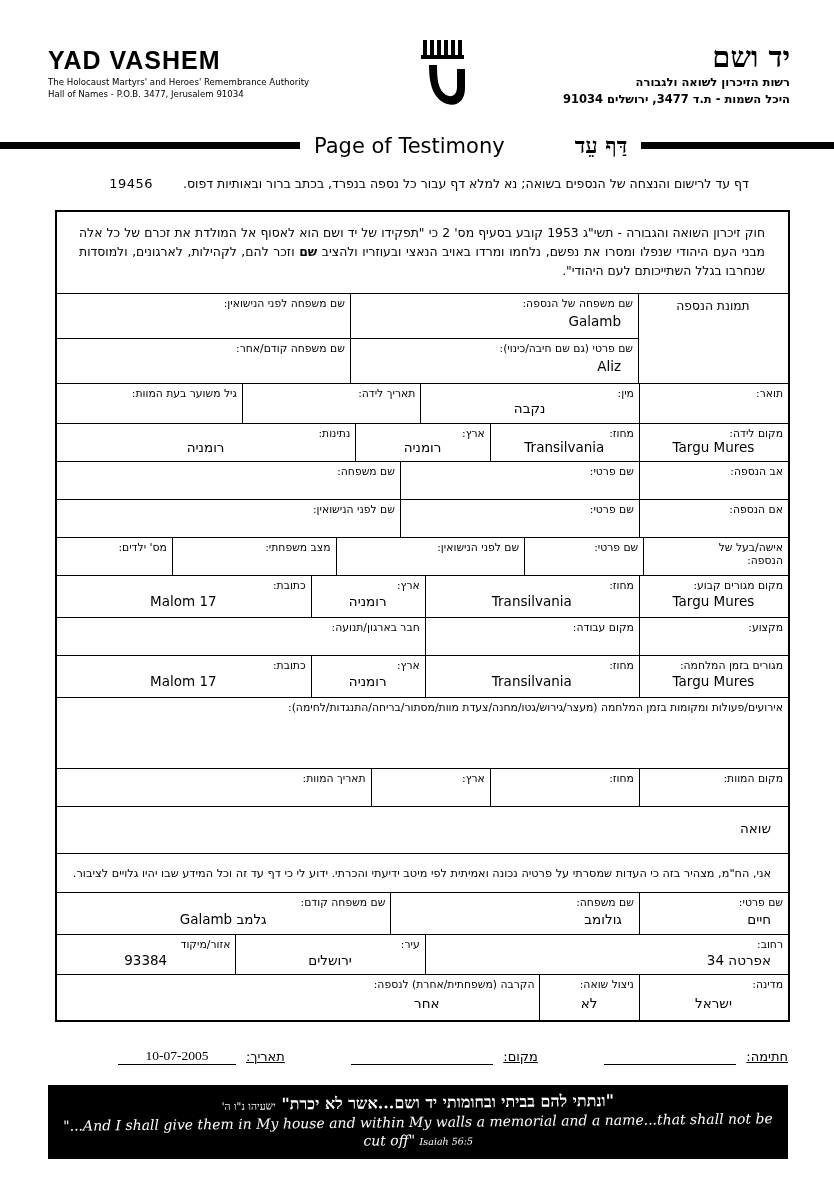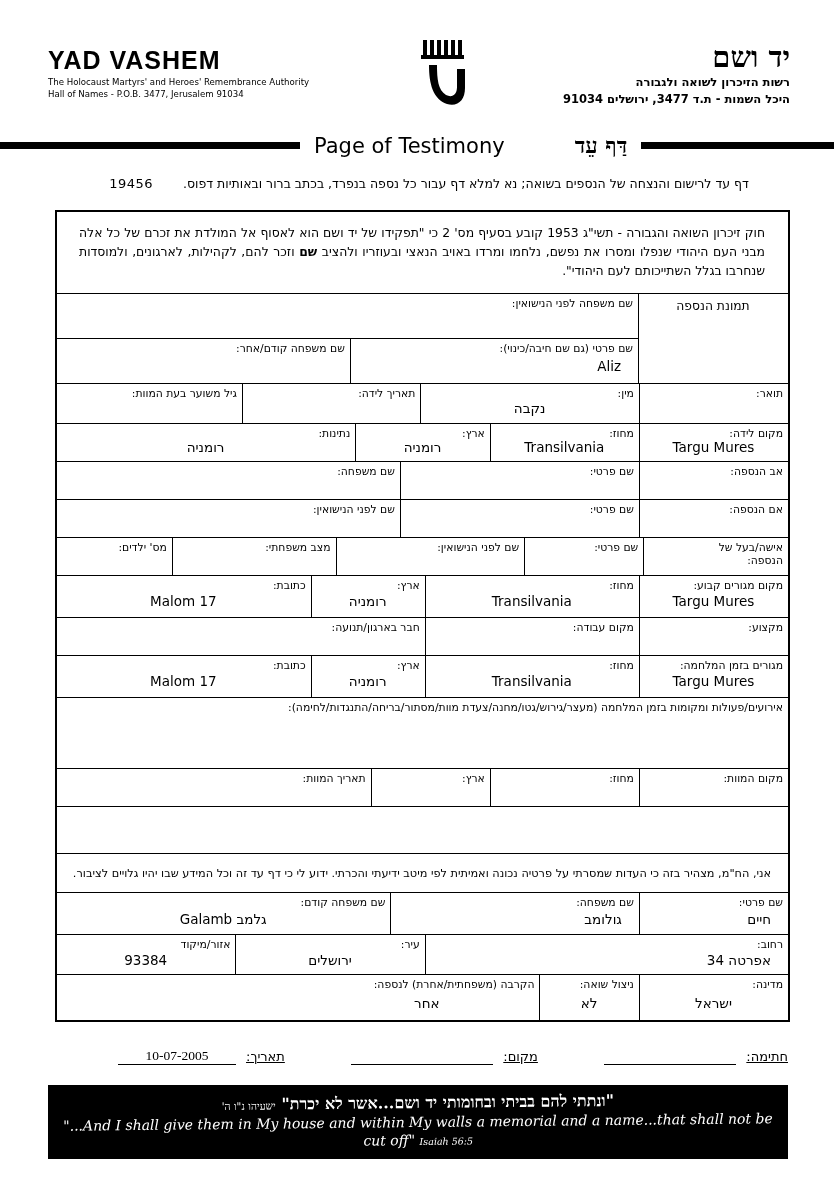--- a/index.html
+++ b/index.html
@@ -119,20 +119,24 @@
         <div class="legal"><span>חוק זיכרון השואה והגבורה - תשי"ג 1953 קובע בסעיף מס' 2 כי "תפקידו של יד ושם הוא לאסוף אל המולדת את זכרם של כל אלה מבני העם היהודי שנפלו ומסרו את נפשם, נלחמו ומרדו באויב הנאצי ובעוזריו ולהציב </span><b>שם</b><span> וזכר להם, לקהילות, לארגונים, ולמוסדות שנחרבו בגלל השתייכותם לעם היהודי".</span></div>
       </div>
     </div>
 
     <div class="frow" style="min-height:90px">
       <div class="cell photo-cell">
         <span class="lbl photo-lbl">תמונת הנספה</span>
       </div>
       <div class="subrows">
         <div class="srow">
+          <div class="cell" style="flex:0 0 49.6%">
+            <span class="lbl">שם משפחה של הנספה:</span>
+            <span class="val val-r">Galamb</span>
+          </div>
           <div class="cell" style="flex:1">
             <span class="lbl">שם משפחה לפני הנישואין:</span>
           </div>
         </div>
         <div class="srow">
           <div class="cell" style="flex:0 0 49.6%">
             <span class="lbl">שם פרטי (גם שם חיבה/כינוי):</span>
             <span class="val val-r">Aliz</span>
           </div>
           <div class="cell" style="flex:1">
@@ -285,20 +289,21 @@
       <div class="cell" style="flex:0 0 16.3%">
         <span class="lbl">ארץ:</span>
       </div>
       <div class="cell" style="flex:1">
         <span class="lbl">תאריך המוות:</span>
       </div>
     </div>
 
     <div class="frow">
       <div class="cell" style="flex:1; min-height:46px">
+        <span class="val val-r">שואה</span>
       </div>
     </div>
 
     <div class="frow">
       <div class="cell" style="flex:1">
         <span class="decl">אני, הח"מ, מצהיר בזה כי העדות שמסרתי על פרטיה נכונה ואמיתית לפי מיטב ידיעתי והכרתי. ידוע לי כי דף עד זה וכל המידע שבו יהיו גלויים לציבור.</span>
       </div>
     </div>
 
     <div class="frow" style="min-height:42px">

